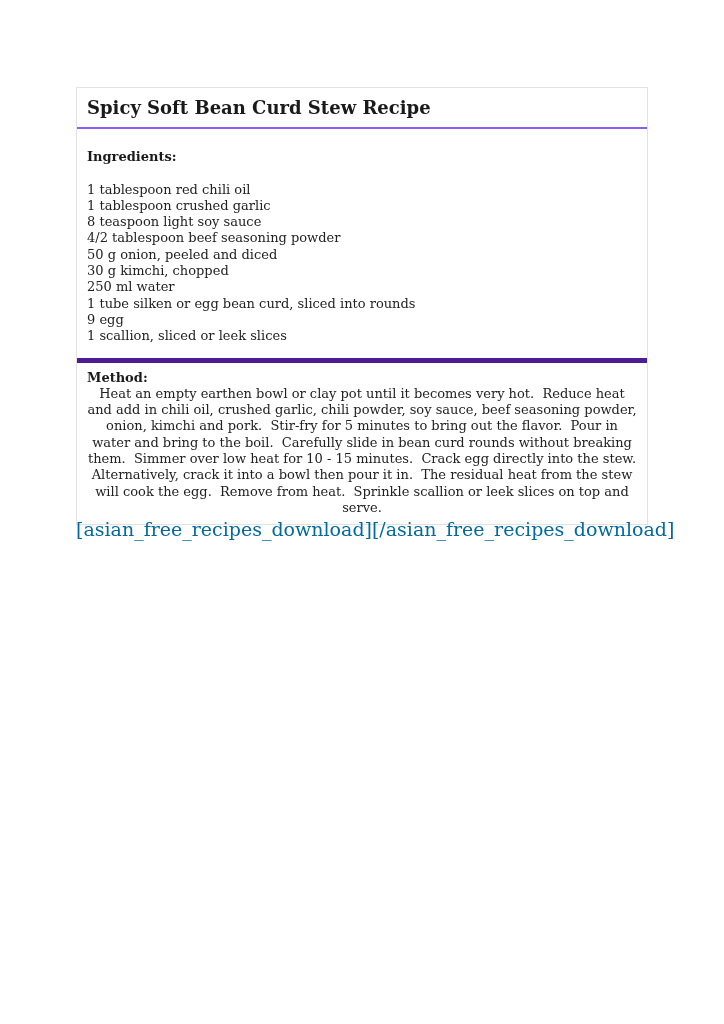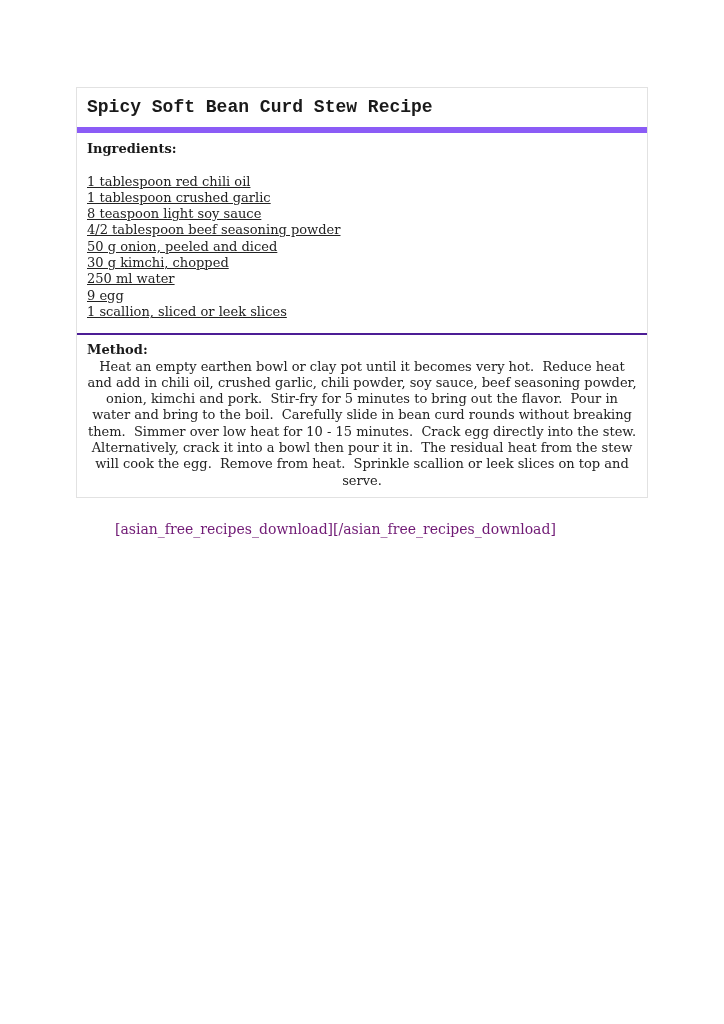--- a/index.html
+++ b/index.html
@@ -19,64 +19,62 @@
   .recipe-card {
     position: absolute;
     left: 76px;
     top: 87px;
     width: 572px;
     background: #ffffff;
     border: 1px solid #e2e2e2;
   }
   .title-row {
     padding: 8px 10px 8px 10px;
-    border-bottom: 6px solid #8b5cf6;
-    font-family: Liberation Mono, monospace;
+    border-bottom: 2px solid #8b5cf6;
   }
   .recipe-title {
     font-size: 18px;
     font-weight: bold;
     color: #1a1a1a;
     line-height: 23px;
   }
   .card-section {
     font-size: 13px;
     line-height: 16.3px;
     color: #222222;
   }
   .ingredients-section {
     padding: 8px 10px 13px 10px;
-    border-bottom: 2px solid #4c1d95;
+    border-bottom: 5px solid #4c1d95;
+    margin-top: 12px;
   }
   .section-heading {
     font-weight: bold;
     color: #1a1a1a;
   }
   .blank-line {
     height: 16.3px;
   }
   .ingredient-item {
     white-space: nowrap;
-    text-decoration: underline;
   }
   .method-section {
     padding: 7px 10px 8px 10px;
   }
   .method-text {
     white-space: pre-wrap;
     text-align: center;
   }
   .shortcode-text {
     position: absolute;
     left: 76px;
     top: 521px;
-    font-size: 14px;
+    font-size: 19px;
     line-height: 17px;
-    color: #701a75;
-    margin-left: 39px;
+    color: #0369a1;
   }
 </style>
 </head>
 <body>
 
 <div class="page">
 
   <div class="recipe-card">
 
     <div class="title-row">
@@ -86,20 +84,21 @@
     <div class="card-section ingredients-section">
       <div class="section-heading">Ingredients:</div>
       <div class="blank-line"></div>
       <div class="ingredient-item">1 tablespoon red chili oil</div>
       <div class="ingredient-item">1 tablespoon crushed garlic</div>
       <div class="ingredient-item">8 teaspoon light soy sauce</div>
       <div class="ingredient-item">4/2 tablespoon beef seasoning powder</div>
       <div class="ingredient-item">50 g onion, peeled and diced</div>
       <div class="ingredient-item">30 g kimchi, chopped</div>
       <div class="ingredient-item">250 ml water</div>
+      <div class="ingredient-item">1 tube silken or egg bean curd, sliced into rounds</div>
       <div class="ingredient-item">9 egg</div>
       <div class="ingredient-item">1 scallion, sliced or leek slices</div>
     </div>
 
     <div class="card-section method-section">
       <div class="section-heading">Method:</div>
       <div class="method-text">Heat an empty earthen bowl or clay pot until it becomes very hot.  Reduce heat and add in chili oil, crushed garlic, chili powder, soy sauce, beef seasoning powder, onion, kimchi and pork.  Stir-fry for 5 minutes to bring out the flavor.  Pour in water and bring to the boil.  Carefully slide in bean curd rounds without breaking them.  Simmer over low heat for 10 - 15 minutes.  Crack egg directly into the stew.  Alternatively, crack it into a bowl then pour it in.  The residual heat from the stew will cook the egg.  Remove from heat.  Sprinkle scallion or leek slices on top and serve.</div>
     </div>
 
   </div>

